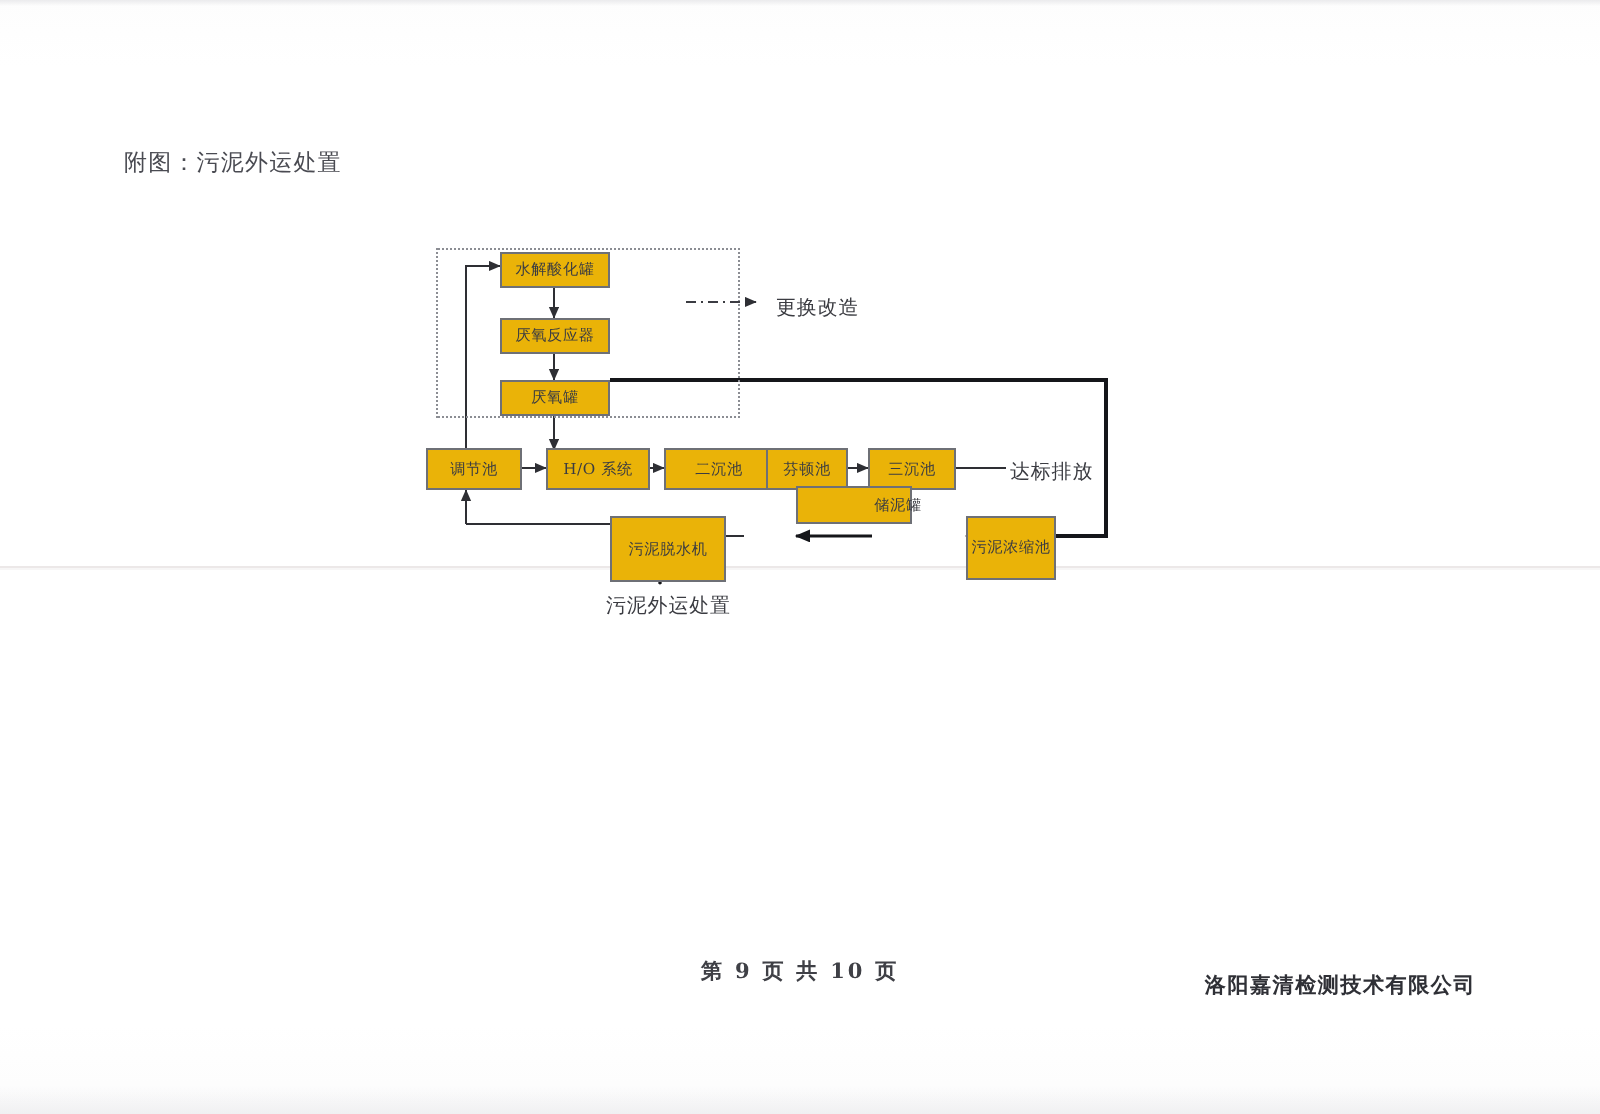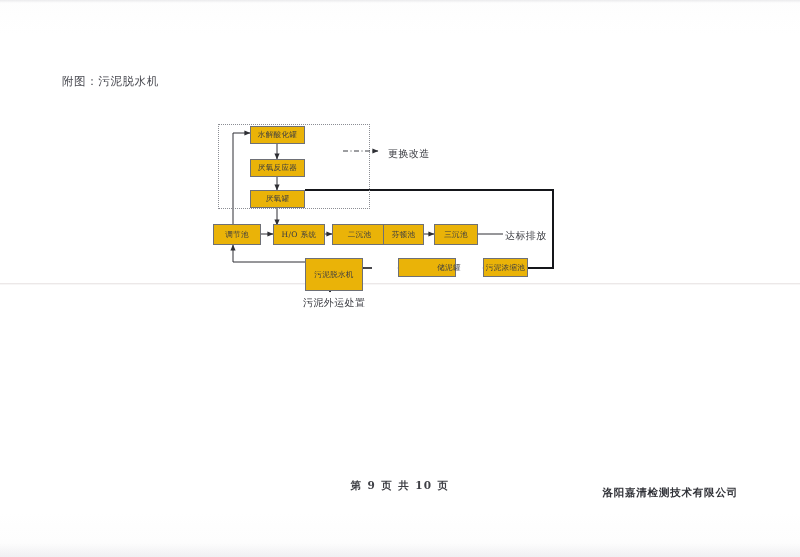--- a/index.html
+++ b/index.html
@@ -93,21 +93,21 @@
 </style>
 </head>
 <body>
 
 <div class="page-shell"></div>
 <div class="edge-top"></div>
 <div class="edge-bottom"></div>
 <div class="scan-line l1"></div>
 <div class="scan-line l2"></div>
 
-<div class="caption">附图：污泥脱水机</div>
+<div class="caption">附图：污泥外运处置</div>
 
 <div class="diagram">
 <svg width="800" height="557" xmlns="http://www.w3.org/2000/svg">
   <defs>
     <marker id="ah" markerWidth="7" markerHeight="7" refX="5.6" refY="2.6" orient="auto" markerUnits="userSpaceOnUse">
       <path d="M0,0 L6,2.6 L0,5.2 z" fill="#2e2f34"></path>
     </marker>
     <marker id="ahb" markerWidth="9" markerHeight="9" refX="7" refY="3.2" orient="auto" markerUnits="userSpaceOnUse">
       <path d="M0,0 L7.6,3.2 L0,6.4 z" fill="#15161a"></path>
     </marker>
@@ -174,23 +174,23 @@
 <div class="node" style="left:273px;top:224px;width:52px;height:21px;">H/O 系统</div>
 
 <div class="node" style="left:332px;top:224px;width:55px;height:21px;text-align:center;">二沉池</div>
 
 <div class="node" style="left:383px;top:224px;width:41px;height:21px;">芬顿池</div>
 
 <div class="node" style="left:434px;top:224px;width:44px;height:21px;">三沉池</div>
 
 <div class="node" style="left:305px;top:258px;width:58px;height:33px;">污泥脱水机</div>
 
-<div class="node" style="left:398px;top:258px;width:58px;height:19px;padding-left:44px;">储泥罐</div>
+<div class="node" style="left:398px;top:243px;width:58px;height:19px;padding-left:44px;">储泥罐</div>
 
-<div class="node" style="left:483px;top:258px;width:45px;height:19px;">污泥浓缩池</div>
+<div class="node" style="left:483px;top:258px;width:45px;height:32px;">污泥浓缩池</div>
 
 <div class="flabel" style="left:505px;top:229px;">达标排放</div>
 
 <div class="flabel" style="left:303px;top:296px;">污泥外运处置</div>
 
 <div class="page-no">第 9 页 共 10 页</div>
 
 <div class="company">洛阳嘉清检测技术有限公司</div>
 
 </body></html>

